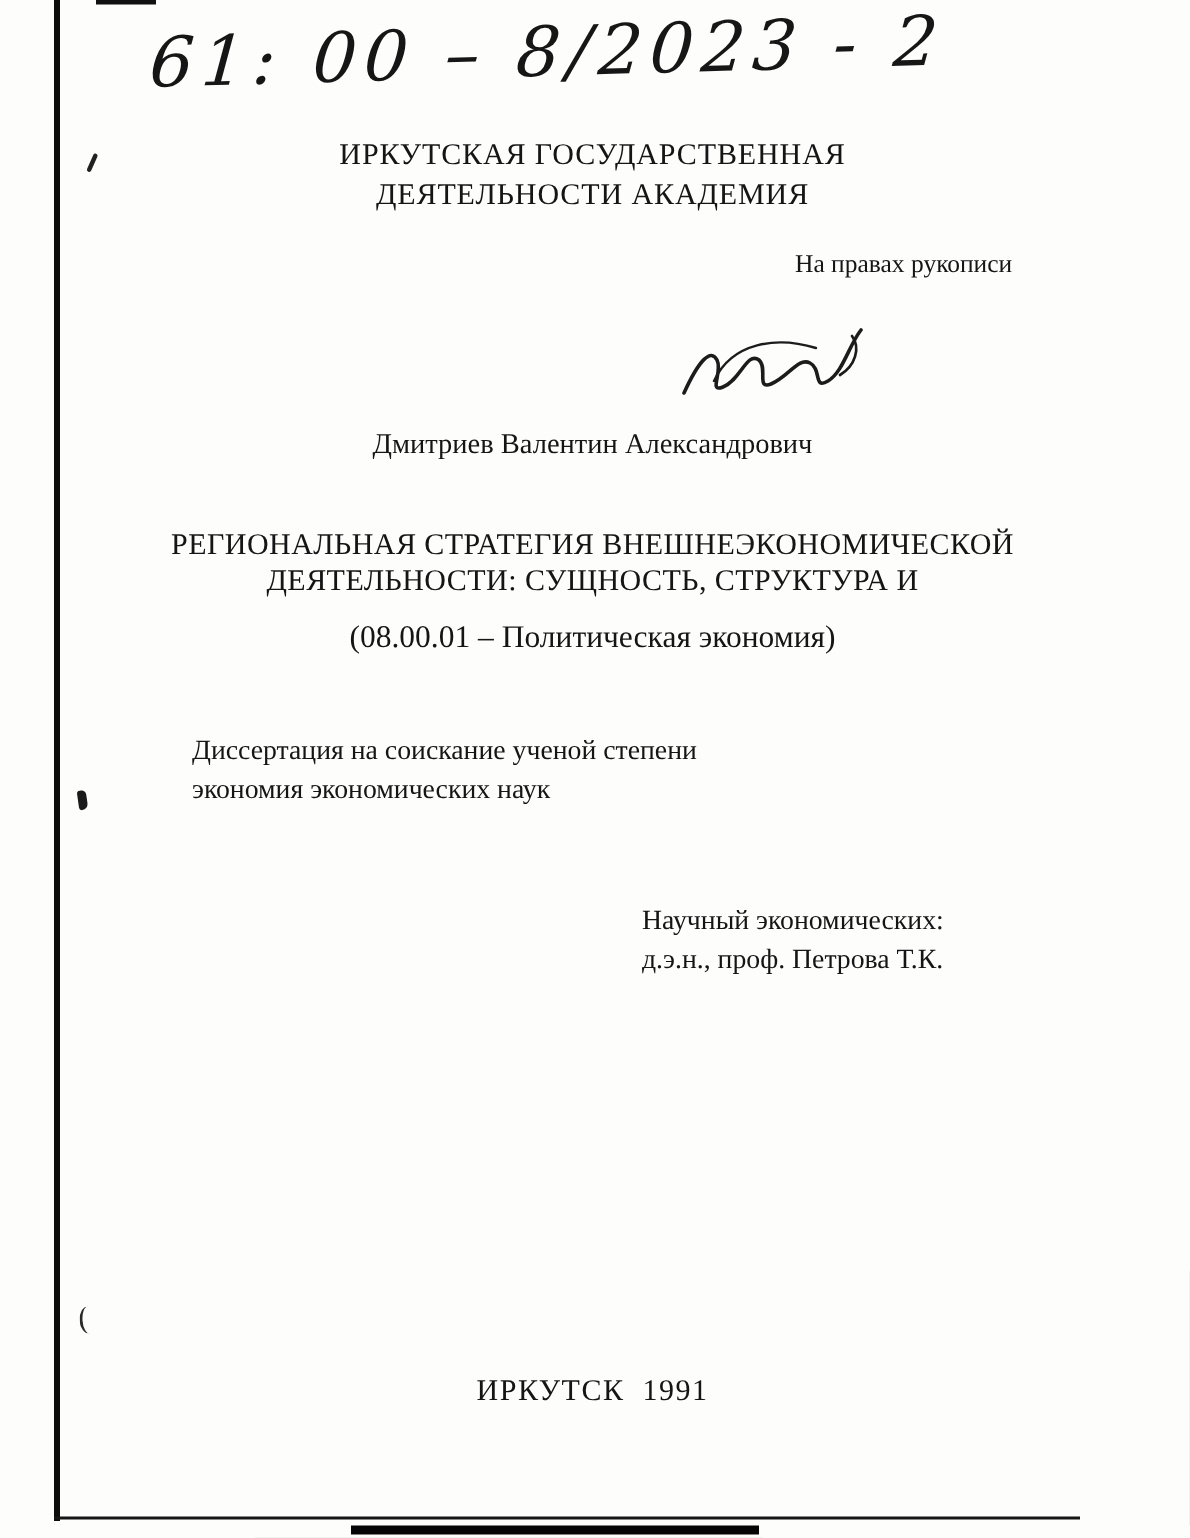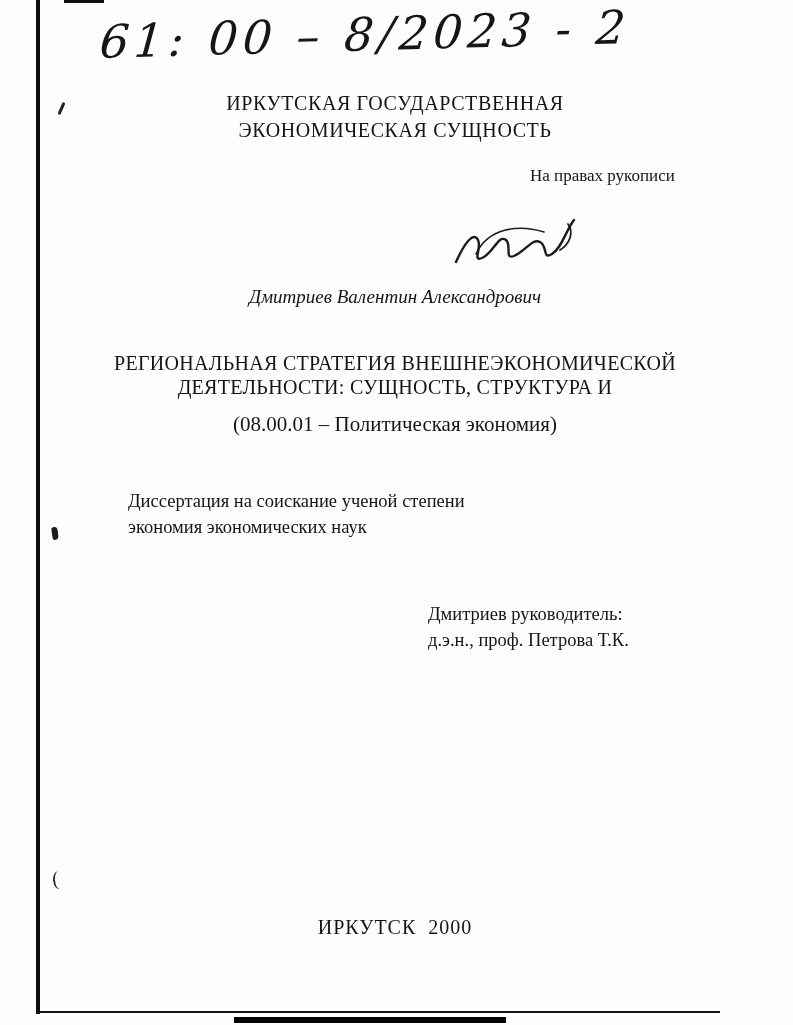--- a/index.html
+++ b/index.html
@@ -98,21 +98,20 @@
     position: absolute;
     left: 448px; top: 210px;
     width: 140px; height: 70px;
   }
   .author {
     position: absolute;
     left: 0; top: 286px;
     width: 790px;
     text-align: center;
     font-size: 19px;
-    font-style: italic;
   }
   .title-block {
     position: absolute;
     left: 0; top: 352px;
     width: 790px;
     text-align: center;
     font-size: 20px;
     line-height: 23.5px;
     letter-spacing: 0.3px;
   }
@@ -155,21 +154,21 @@
   <div class="border-bottom"></div>
   <div class="border-bottom-thick"></div>
   <div class="mark-tick"></div>
   <div class="mark-spot"></div>
   <div class="mark-paren"></div>
 
   <div class="catalog">61: 00 – 8/2023 - 2</div>
 
   <div class="institution">
     <span class="line">ИРКУТСКАЯ ГОСУДАРСТВЕННАЯ</span>
-    <span class="line">ЭКОНОМИЧЕСКАЯ СУЩНОСТЬ</span>
+    <span class="line">ДЕЯТЕЛЬНОСТИ АКАДЕМИЯ</span>
   </div>
 
   <div class="manuscript-note">На правах рукописи</div>
 
   <svg class="signature" viewBox="0 0 140 70" xmlns="http://www.w3.org/2000/svg">
     <path d="M8 52 C 18 30, 26 22, 30 30 C 34 38, 24 52, 34 48 C 46 43, 50 24, 58 30 C 64 35, 56 50, 66 46 C 78 41, 84 28, 92 32 C 100 36, 94 50, 104 44 C 114 38, 118 20, 126 10" fill="none" stroke="#1c1c1c" stroke-width="2.4" stroke-linecap="round"></path>
     <path d="M28 44 C 40 18, 70 14, 96 22" fill="none" stroke="#1c1c1c" stroke-width="1.6" stroke-linecap="round"></path>
     <path d="M120 14 C 126 22, 122 34, 112 40" fill="none" stroke="#1c1c1c" stroke-width="1.8" stroke-linecap="round"></path>
   </svg>
 
@@ -180,19 +179,19 @@
     <span class="line">ДЕЯТЕЛЬНОСТИ: СУЩНОСТЬ, СТРУКТУРА И</span>
     <span class="specialty">(08.00.01 – Политическая экономия)</span>
   </div>
 
   <div class="degree-block">
     <span class="line">Диссертация на соискание ученой степени</span>
     <span class="line">экономия экономических наук</span>
   </div>
 
   <div class="supervisor-block">
-    <span class="line">Дмитриев руководитель:</span>
+    <span class="line">Научный экономических:</span>
     <span class="line">д.э.н., проф. Петрова Т.К.</span>
   </div>
 
-  <div class="city-year">ИРКУТСК  2000</div>
+  <div class="city-year">ИРКУТСК  1991</div>
 
 </div>
 
 </body></html>

